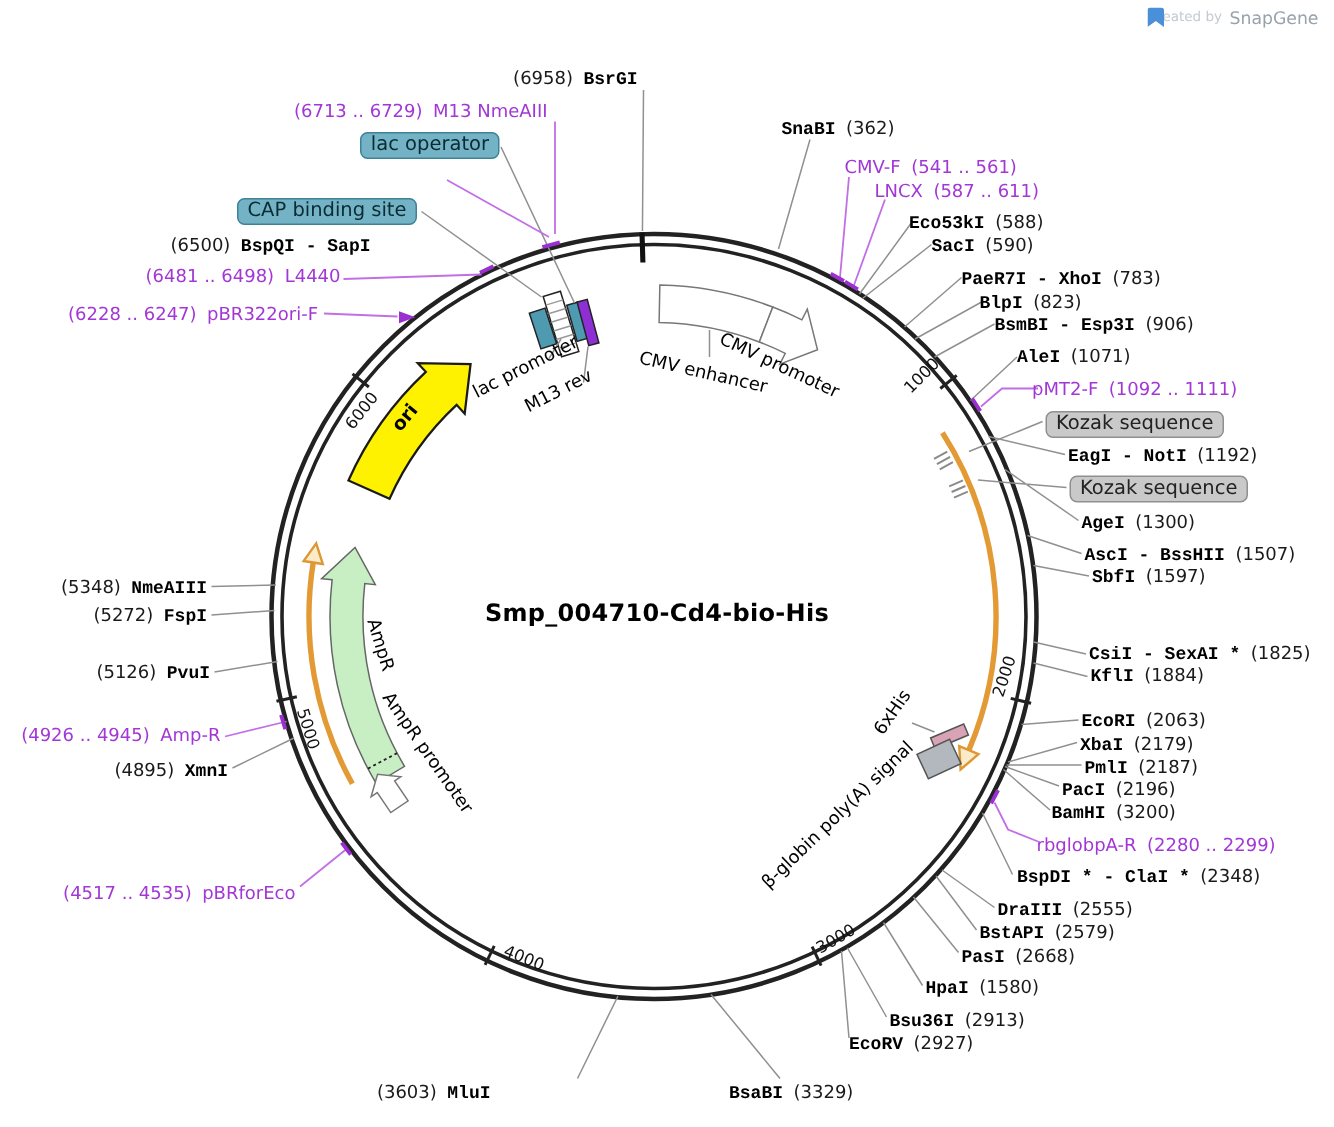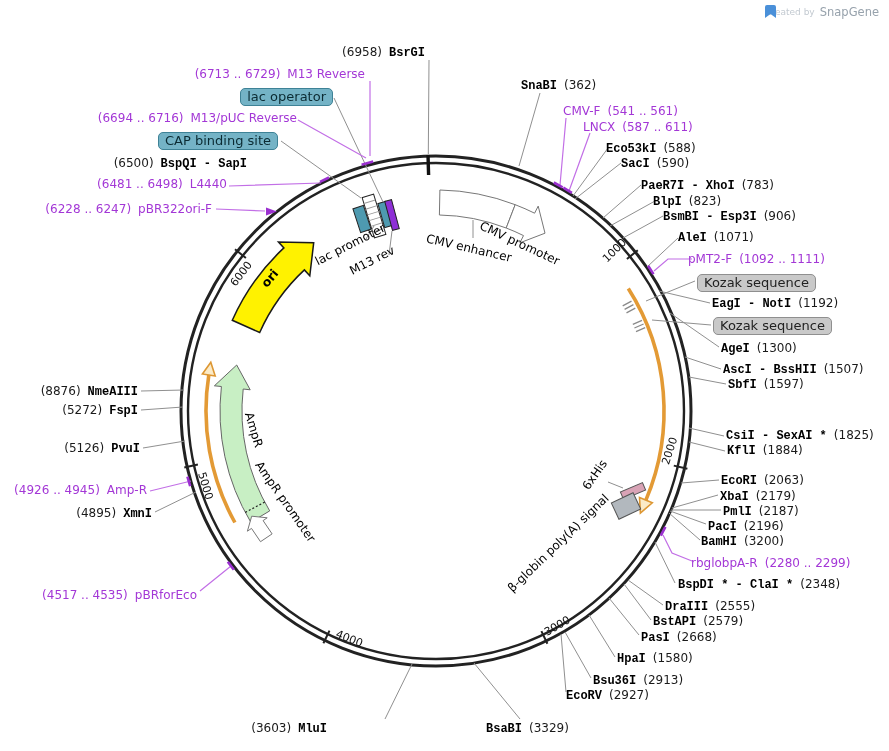--- a/index.html
+++ b/index.html
@@ -107,30 +107,30 @@
 </svg>
 
 <div class="watermark">
   <span class="wm-created">Created by</span>
   <svg width="11" height="14">
         <path d="M0,2 Q0,0 2,0 H9 Q11,0 11,2 V13 L5.5,9 L0,13 Z" fill="#4A90D9"></path>
       </svg>
   <span class="wm-brand">SnapGene</span>
 </div>
 
+<div class="title">Smp_004710-Cd4-bio-His</div>
 
 <div class="lbl" style="right:464px;top:45px"><span>(6958)</span><span class="nm">BsrGI</span></div>
-<div class="lbl purple" style="right:524px;top:67px"><span>(6713 .. 6729)</span><span>M13 Reverse</span></div>
+<div class="lbl purple" style="right:524px;top:67px"><span>(6713 .. 6729)</span><span>M13 NmeAIII</span></div>
 <div class="boxlbl teal" style="right:556px;top:88px"><span>lac operator</span></div>
-<div class="lbl purple" style="right:592px;top:111px"><span>(6694 .. 6716)</span><span>M13/pUC Reverse</span></div>
 <div class="boxlbl teal" style="right:611px;top:132px"><span>CAP binding site</span></div>
 <div class="lbl" style="right:642px;top:156px"><span>(6500)</span><span class="nm">BspQI - SapI</span></div>
 <div class="lbl purple" style="right:662px;top:177px"><span>(6481 .. 6498)</span><span>L4440</span></div>
 <div class="lbl purple" style="right:677px;top:202px"><span>(6228 .. 6247)</span><span>pBR322ori-F</span></div>
-<div class="lbl" style="right:751px;top:384px"><span>(8876)</span><span class="nm">NmeAIII</span></div>
+<div class="lbl" style="right:751px;top:384px"><span>(5348)</span><span class="nm">NmeAIII</span></div>
 <div class="lbl" style="right:751px;top:403px"><span>(5272)</span><span class="nm">FspI</span></div>
 <div class="lbl" style="right:749px;top:441px"><span>(5126)</span><span class="nm">PvuI</span></div>
 <div class="lbl purple" style="right:742px;top:483px"><span>(4926 .. 4945)</span><span>Amp-R</span></div>
 <div class="lbl" style="right:737px;top:506px"><span>(4895)</span><span class="nm">XmnI</span></div>
 <div class="lbl purple" style="right:692px;top:588px"><span>(4517 .. 4535)</span><span>pBRforEco</span></div>
 <div class="lbl" style="right:562px;top:721px"><span>(3603)</span><span class="nm">MluI</span></div>
 
 <div class="lbl" style="left:521px;top:78px"><span class="nm">SnaBI</span><span>(362)</span></div>
 <div class="lbl purple" style="left:563px;top:104px"><span>CMV-F</span><span>(541 .. 561)</span></div>
 <div class="lbl purple" style="left:583px;top:120px"><span>LNCX</span><span>(587 .. 611)</span></div>

